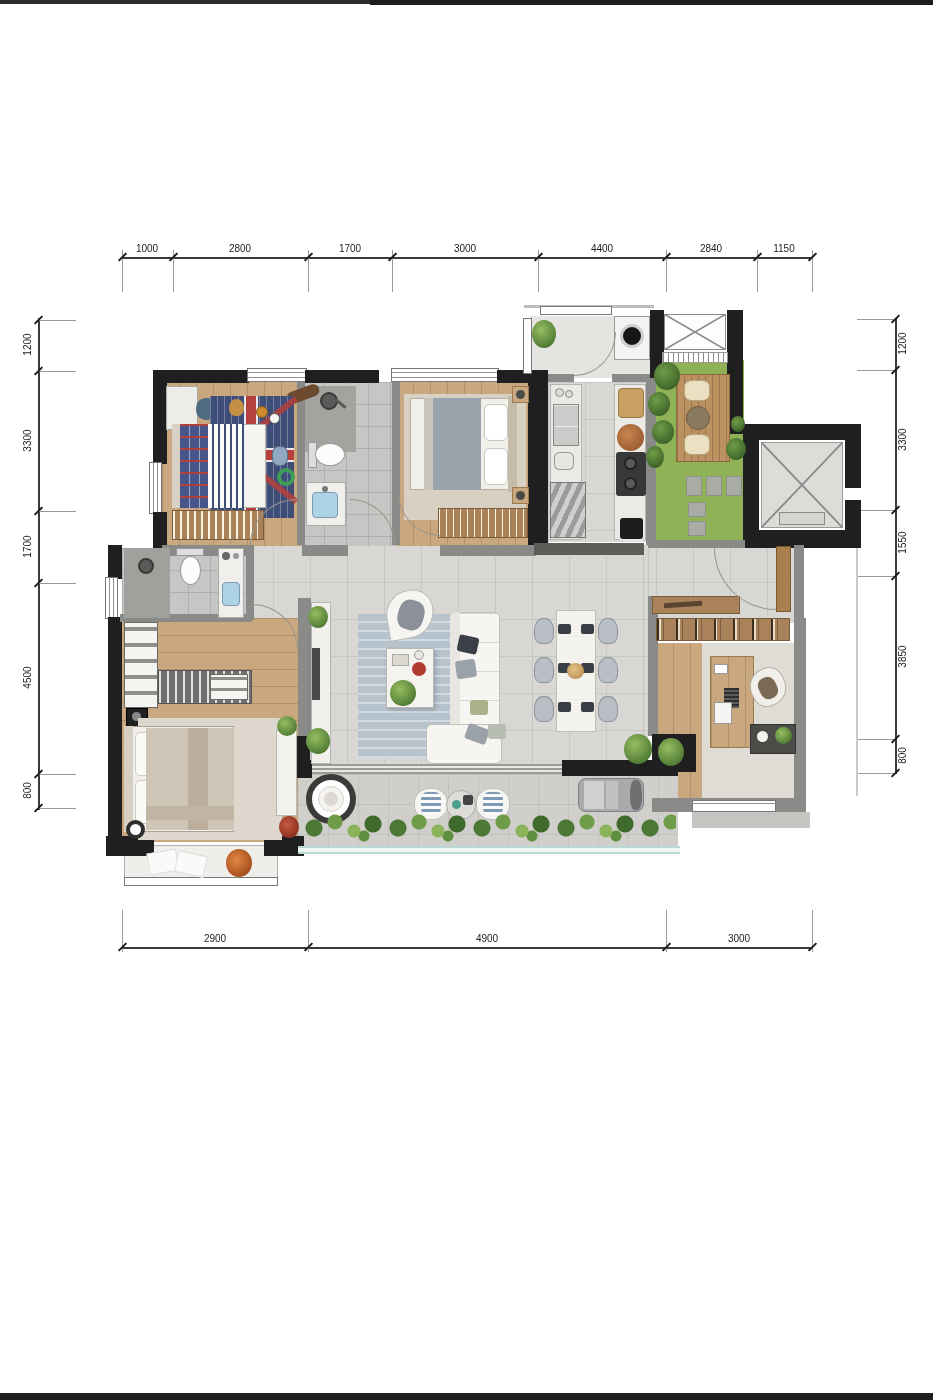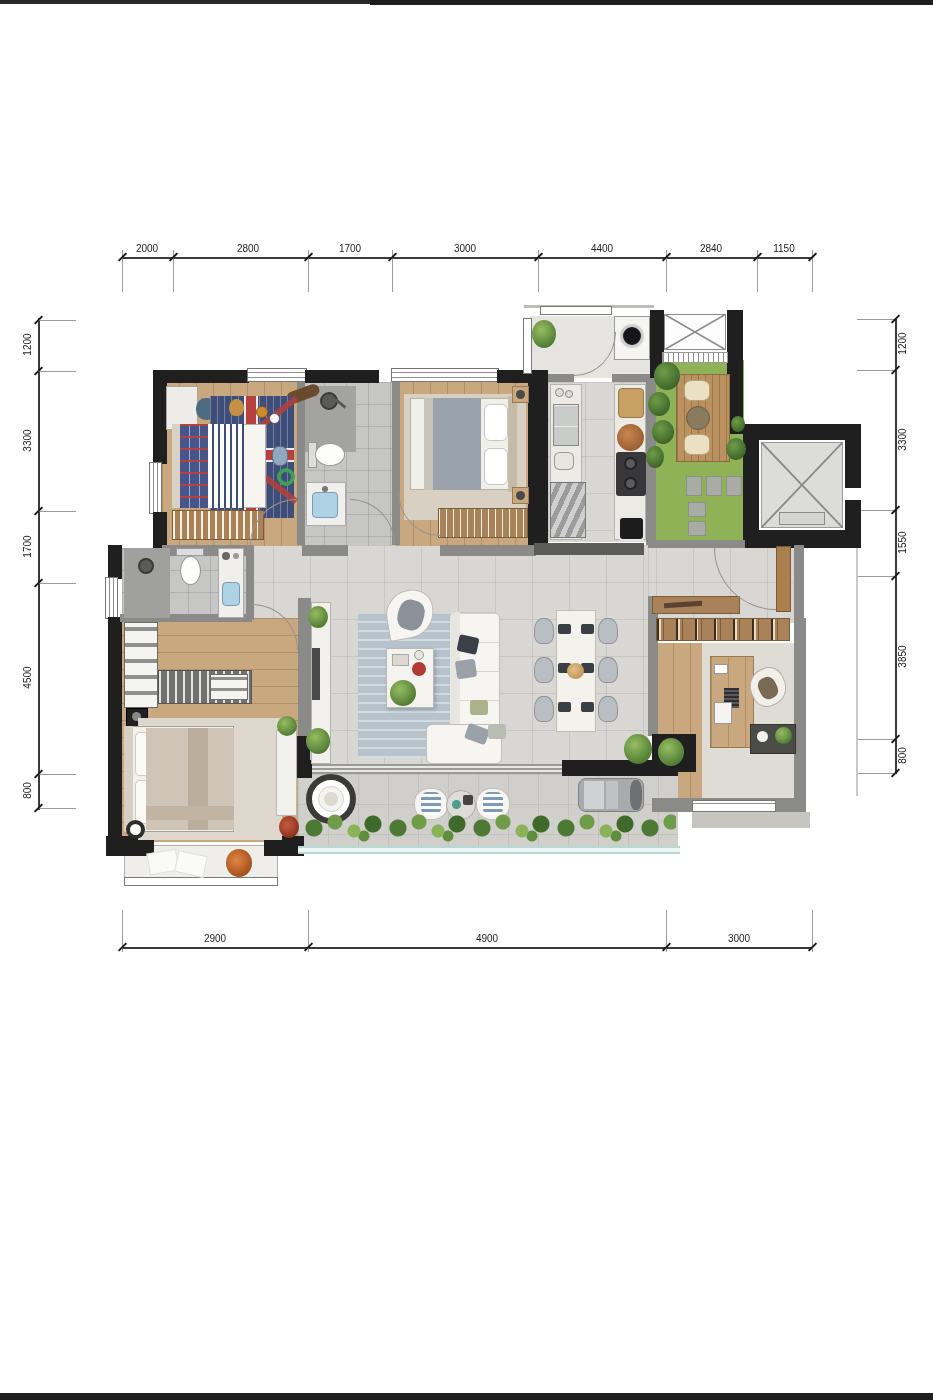--- a/index.html
+++ b/index.html
@@ -70,22 +70,22 @@
   <div class="a extline" style="left:757px;top:250px;width:1px;height:42px"></div>
   <div class="a extline" style="left:812px;top:250px;width:1px;height:42px"></div>
   <div class="a tick" style="left:117px;top:256px"></div>
   <div class="a tick" style="left:168px;top:256px"></div>
   <div class="a tick" style="left:303px;top:256px"></div>
   <div class="a tick" style="left:387px;top:256px"></div>
   <div class="a tick" style="left:533px;top:256px"></div>
   <div class="a tick" style="left:661px;top:256px"></div>
   <div class="a tick" style="left:752px;top:256px"></div>
   <div class="a tick" style="left:807px;top:256px"></div>
-  <div class="a dlabel" style="left:127px;top:243px">2000</div>
-  <div class="a dlabel" style="left:228px;top:243px">2800</div>
+  <div class="a dlabel" style="left:127px;top:243px">1000</div>
+  <div class="a dlabel" style="left:220px;top:243px">2800</div>
   <div class="a dlabel" style="left:330px;top:243px">1700</div>
   <div class="a dlabel" style="left:445px;top:243px">3000</div>
   <div class="a dlabel" style="left:582px;top:243px">4400</div>
   <div class="a dlabel" style="left:691px;top:243px">2840</div>
   <div class="a dlabel" style="left:764px;top:243px">1150</div>
 
   <div class="a dimline" style="left:38px;top:318px;width:1.5px;height:492px"></div>
   <div class="a extline" style="left:38px;top:320px;width:38px;height:1px"></div>
   <div class="a extline" style="left:38px;top:371px;width:38px;height:1px"></div>
   <div class="a extline" style="left:38px;top:511px;width:38px;height:1px"></div>

